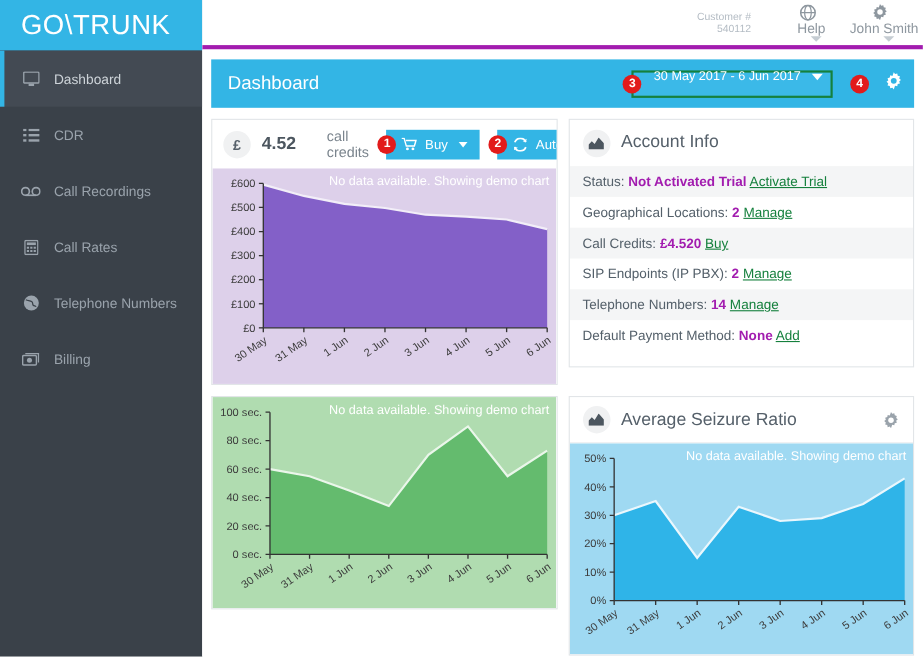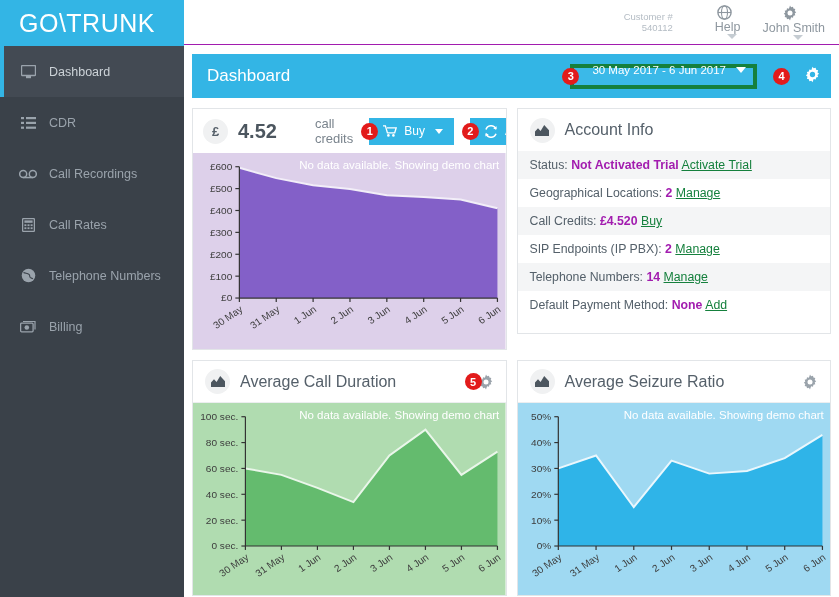--- a/index.html
+++ b/index.html
@@ -62,23 +62,23 @@
   .main {
     flex: 1 1 auto;
     height: 597px;
     background: #ffffff;
     display: flex; flex-direction: column;
     position: relative;
   }
   .topbar {
     height: 46px;
     background: #ffffff;
-    border-bottom: 1px solid #a21caf;
+    border-bottom: 4px solid #a21caf;
     display: flex; align-items: center; justify-content: flex-end;
-    padding-right: 14px;
+    padding-right: 4px;
   }
   .cust {
     text-align: right;
     color: #b4bcc4;
     font-size: 9.5px;
     line-height: 11px;
     margin-right: 20px;
   }
   .topitem {
     display: flex; align-items: center;
@@ -104,21 +104,21 @@
   .page-head {
     height: 44px;
     background: #33b5e5;
     display: flex; align-items: center;
     padding: 0 10px 0 15px;
     margin-bottom: 10px;
   }
   .page-title { color: #ffffff; font-size: 17px; flex: 1 1 auto; }
   .daterange {
     display: flex; align-items: center;
-    border: 4px solid #15803d;
+    border: 2px solid #15803d;
     background: #3bb9e8;
     height: 25px;
     padding: 0 7px 12px 10px;
     color: #ffffff; font-size: 11.5px;
     cursor: pointer;
     position: relative;
   }
   .daterange .caret2 {
     margin-left: 10px;
     width: 0; height: 0;
@@ -162,21 +162,21 @@
     width: 25px; height: 25px; border-radius: 50%;
     background: #f0f1f2;
     display: flex; align-items: center; justify-content: center;
     margin-right: 10px; flex: 0 0 25px;
   }
   .panel-title { font-size: 16px; color: #55606a; flex: 1 1 auto; }
   .head-gear { color: #9aa3ab; display: flex; align-items: center; cursor: pointer; }
 
   
   .credits-head { display: flex; align-items: center; padding: 0 10px; height: 44px; }
-  .credits-amt { font-size: 20px; color: #4c565f; font-weight: bold; margin-right: 15px; }
+  .credits-amt { font-size: 16px; color: #4c565f; font-weight: bold; margin-right: 5px; }
   .credits-lbl { font-size: 13px; color: #7a848d; margin-left: 23px; }
   .btn {
     height: 27px;
     background: #33b5e5;
     color: #ffffff;
     font-size: 12px;
     display: inline-flex; align-items: center;
     padding: 0 11px;
     cursor: pointer;
     border: none;
@@ -483,35 +483,20 @@
               </div>
             </div>
           </div>
         </div>
       </div>
 
       <div class="row">
 
         <div class="col">
           <div class="panel">
-            <div class="panel-head">
-              <span class="circ-icon">
-                <svg width="14" height="11" viewBox="0 0 14 11">
-                    <path d="M0 11V6.5l3-3.2 2.6 2.6L9.2 0 14 5.3V11z" fill="#4c565f"></path>
-                  </svg>
-              </span>
-              <span class="panel-title">Average Call Duration</span>
-              <span class="badge" style="margin-right:-4px;">5</span>
-              <span class="head-gear">
-                <svg width="16" height="16" viewBox="0 0 16 16">
-                    <path d="M8 0.6l1.1 1.6 1.9-.5.4 1.9 1.9.5-.6 1.9 1.5 1.2-1.5 1.2.6 1.9-1.9.5-.4 1.9-1.9-.5L8 15.4l-1.1-1.6-1.9.5-.4-1.9-1.9-.5.6-1.9L1.8 8.8 3.3 7.6l-.6-1.9 1.9-.5.4-1.9 1.9.5z" fill="currentColor"></path>
-                    <circle cx="8" cy="8" r="2.5" fill="#ffffff"></circle>
-                  </svg>
-              </span>
-            </div>
             <div class="chart-wrap">
               <svg class="chart-svg" viewBox="0 0 310 196" preserveAspectRatio="none" height="192">
                 <rect x="0" y="0" width="310" height="196" fill="#b0dcb0"></rect>
                 <g id="duration-plot">
                     <path d="M 52 66.8 L 87.71428571428572 73.39999999999999 L 123.42857142857143 86.6 L 159.14285714285714 101.12 L 194.85714285714286 53.60000000000001 L 230.57142857142858 27.200000000000003 L 266.2857142857143 73.39999999999999 L 302 49.64 L 302 146 L 52 146 Z" fill="#64bb6e"></path>
                     <path d="M 52 66.8 L 87.71428571428572 73.39999999999999 L 123.42857142857143 86.6 L 159.14285714285714 101.12 L 194.85714285714286 53.60000000000001 L 230.57142857142858 27.200000000000003 L 266.2857142857143 73.39999999999999 L 302 49.64" fill="none" stroke="#eaf6ea" stroke-width="2"></path>
                     <line x1="52" y1="14" x2="52" y2="146" stroke="#333" stroke-width="1.2"></line>
                     <line x1="52" y1="146" x2="302" y2="146" stroke="#333" stroke-width="1.2"></line>
                     <line x1="48" y1="146" x2="52" y2="146" stroke="#333" stroke-width="1.2"></line>
                     <text x="45" y="149.5" text-anchor="end" class="tick-y">0 sec.</text>

